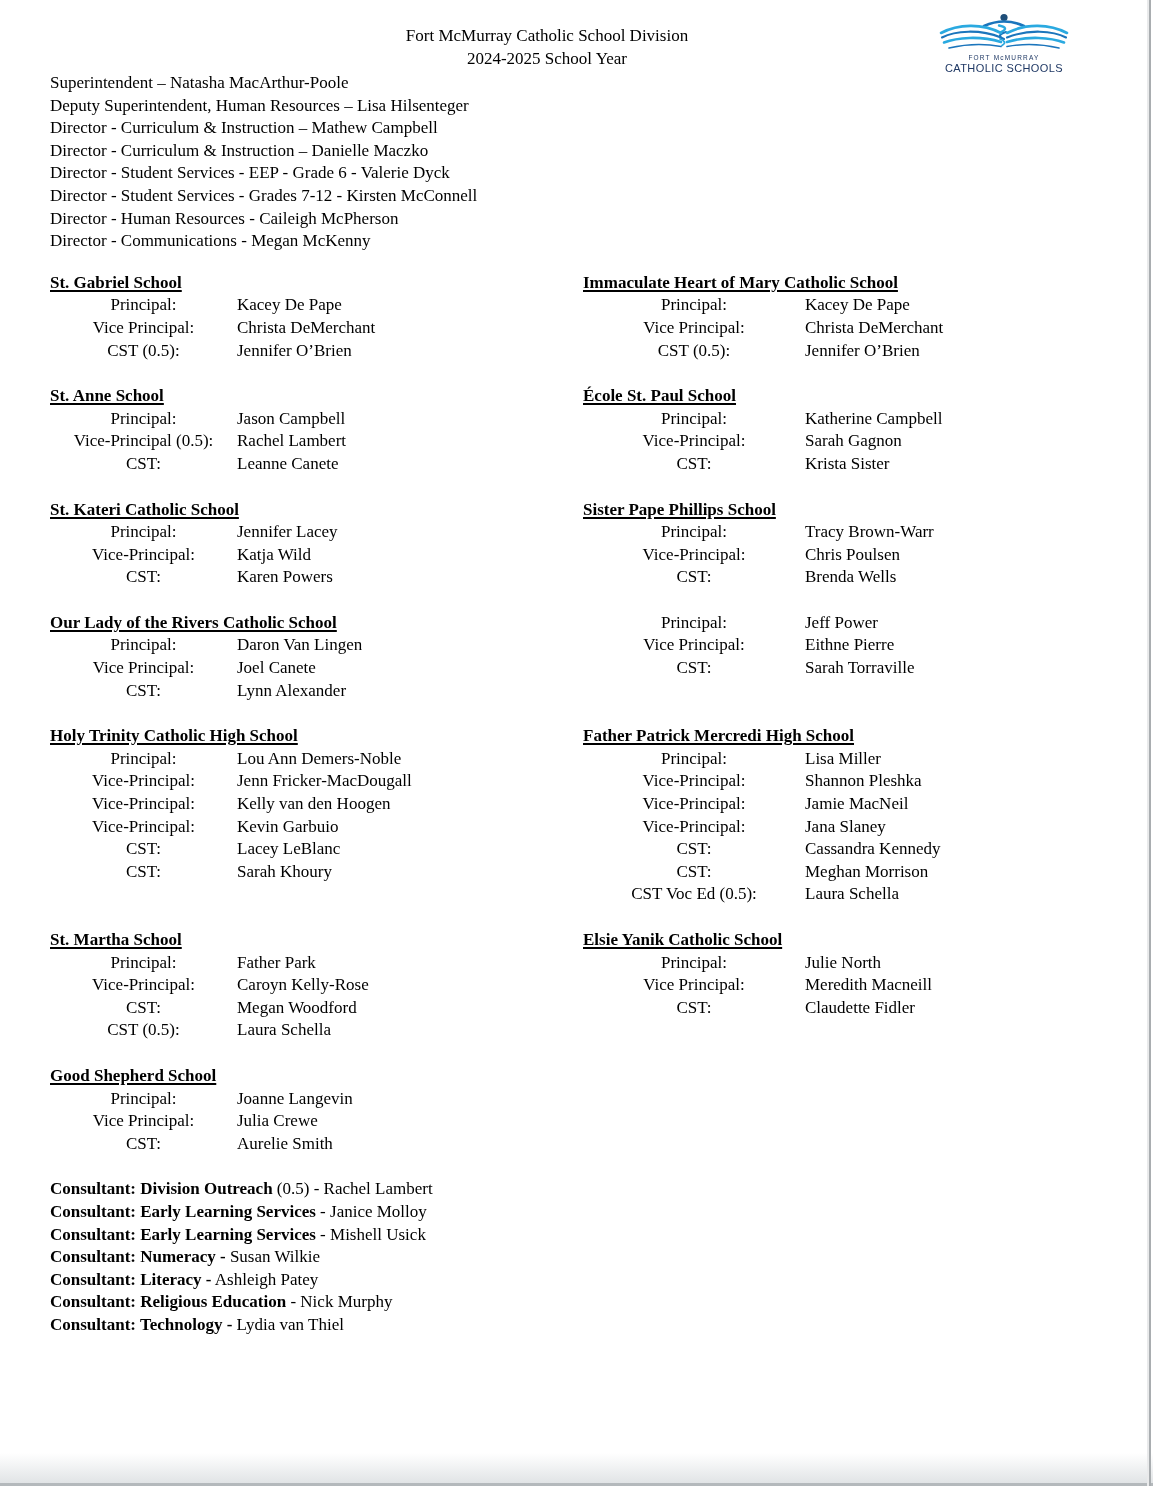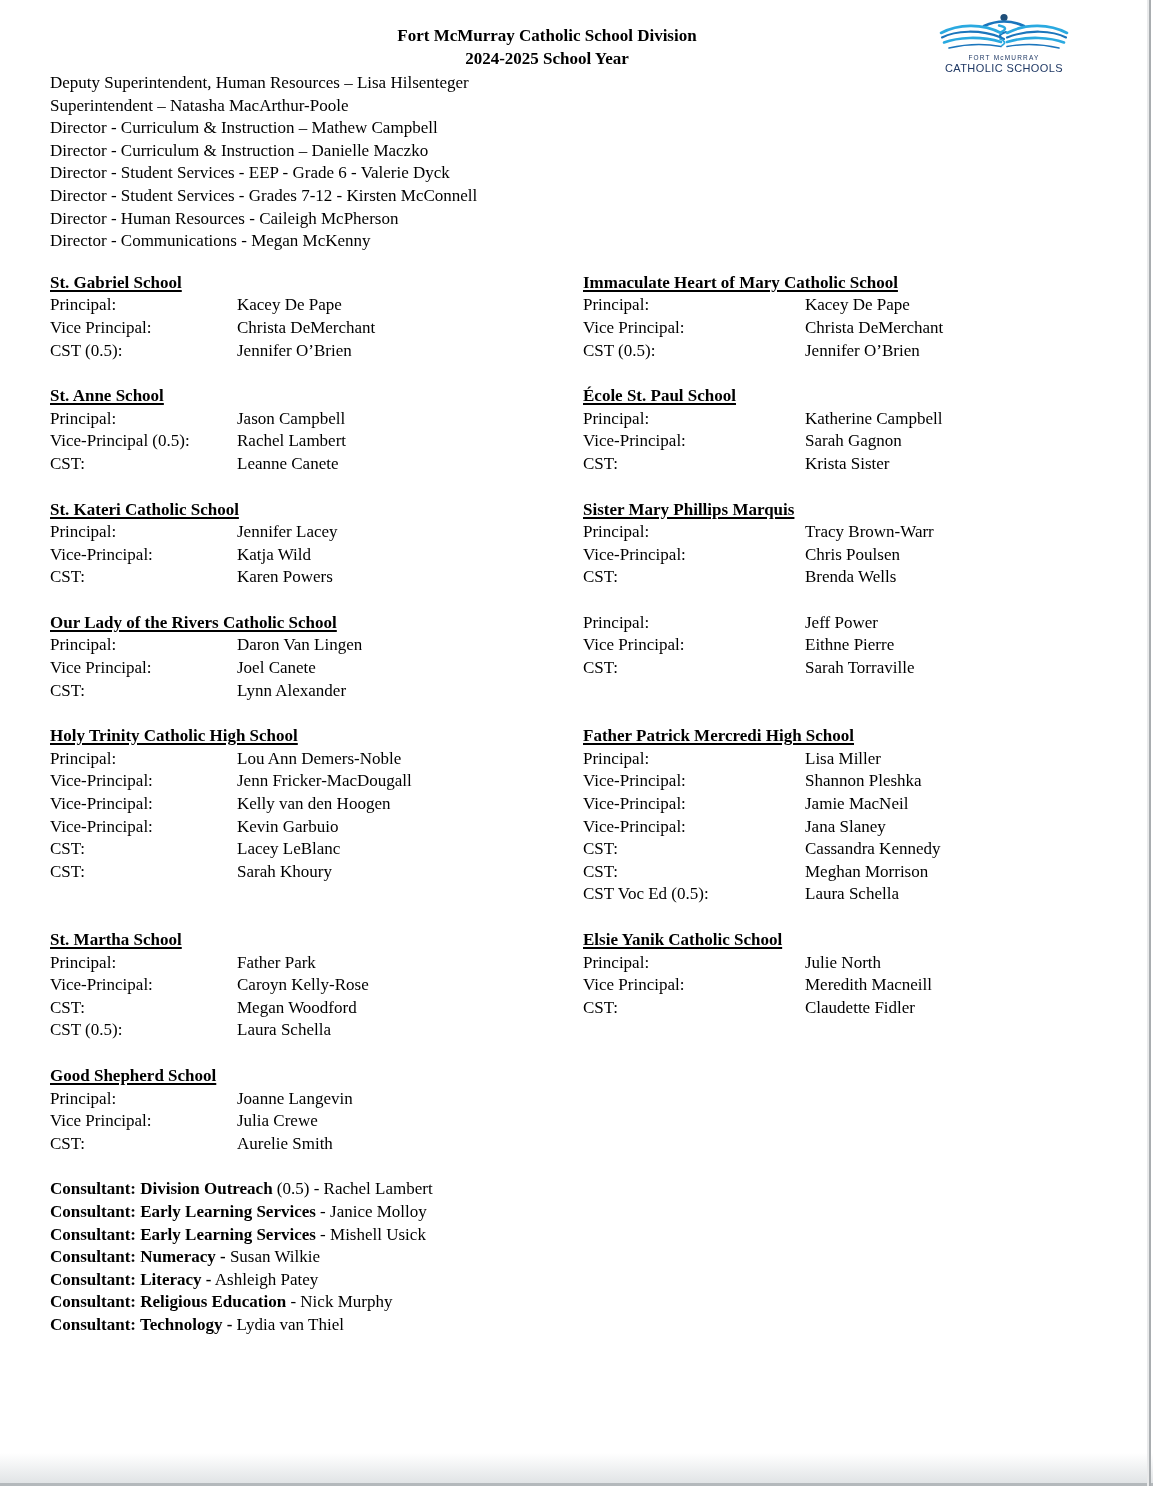--- a/index.html
+++ b/index.html
@@ -6,27 +6,27 @@
   body{
     width:1153px;height:1486px;position:relative;background:#ffffff;
     font-family:"Liberation Serif", serif;font-size:17px;line-height:22.6px;color:#000;
     overflow:hidden;
   }
   .page-edge-right{position:absolute;top:0;right:2px;width:2px;height:100%;
     background:#a9adb0;box-shadow:-2px 0 0 #e9eaeb;}
   .bottom-strip{position:absolute;bottom:0;left:0;width:100%;height:30px;
     background:linear-gradient(#ffffff,#e1e4e6);border-bottom:3px solid #b4b9bc;}
   .content{position:relative;padding:24px 0 0 50px;width:1060px;}
-  .title-block{width:994px;text-align:center;font-weight:bold;line-height:23px;}
+  .title-block{width:994px;text-align:center;font-weight:normal;line-height:23px;}
   .logo{position:absolute;top:12px;left:938px;width:132px;height:66px;}
   .exec-list{margin-top:2px;}
   .bands{margin-top:19px;}
   .band{display:grid;grid-template-columns:533px 1fr;margin-bottom:23px;}
   .school-name{font-weight:bold;text-decoration:underline;text-decoration-thickness:1.5px;text-underline-offset:2px;}
-  .row{display:flex;}
+  .row{display:flex;text-align:center;}
   .col-left .lbl{width:187px;flex:0 0 187px;}
   .col-right .lbl{width:222px;flex:0 0 222px;}
   .consultants{margin-top:17px;}
   .consultant-line .b{font-weight:bold;}
 </style>
 </head>
 <body>
 
 <div class="content">
 
@@ -50,22 +50,22 @@
           <path d="M63,34.5 C44,31 24,33 11,36" stroke="#1b75bc" stroke-width="1.6"></path>
         </g>
         <use href="#wingL" transform="translate(132,0) scale(-1,1)"></use>
       </g>
       <text x="66" y="48" text-anchor="middle" font-family="Liberation Sans, sans-serif" font-size="6.5" letter-spacing="1.2" fill="#1f3864">FORT McMURRAY</text>
       <text x="66" y="60" text-anchor="middle" font-family="Liberation Sans, sans-serif" font-size="11" letter-spacing="0.4" fill="#1f3864">CATHOLIC SCHOOLS</text>
     </svg>
   </div>
 
   <div class="exec-list" id="exec-list">
+      <div class="executive-line"><span class="b">Superintendent</span><span> – Natasha MacArthur-Poole</span></div>
       <div class="executive-line"><span class="b">Deputy Superintendent, Human Resources</span><span> – Lisa Hilsenteger</span></div>
-      <div class="executive-line"><span class="b">Superintendent</span><span> – Natasha MacArthur-Poole</span></div>
       <div class="executive-line"><span class="b">Director - Curriculum &amp; Instruction</span><span> – Mathew Campbell</span></div>
       <div class="executive-line"><span class="b">Director - Curriculum &amp; Instruction</span><span> – Danielle Maczko</span></div>
       <div class="executive-line"><span class="b">Director - Student Services - EEP - Grade 6</span><span> - Valerie Dyck</span></div>
       <div class="executive-line"><span class="b">Director - Student Services - Grades 7-12 -</span><span> Kirsten McConnell</span></div>
       <div class="executive-line"><span class="b">Director - Human Resources</span><span> - Caileigh McPherson</span></div>
       <div class="executive-line"><span class="b">Director - Communications</span><span> - Megan McKenny</span></div>
     </div>
 
   <div class="bands" id="bands">
       <div class="band">
@@ -153,21 +153,21 @@
               <span class="val">Katja Wild</span>
             </div>
             <div class="row">
               <span class="lbl">CST:</span>
               <span class="val">Karen Powers</span>
             </div>
           </div>
         </div>
         <div class="col col-right">
           <div class="section">
-            <div class="school-name">Sister Mary Phillips Marquis</div>
+            <div class="school-name">Sister Pape Phillips School</div>
             <div class="row">
               <span class="lbl">Principal:</span>
               <span class="val">Tracy Brown-Warr</span>
             </div>
             <div class="row">
               <span class="lbl">Vice-Principal:</span>
               <span class="val">Chris Poulsen</span>
             </div>
             <div class="row">
               <span class="lbl">CST:</span>

